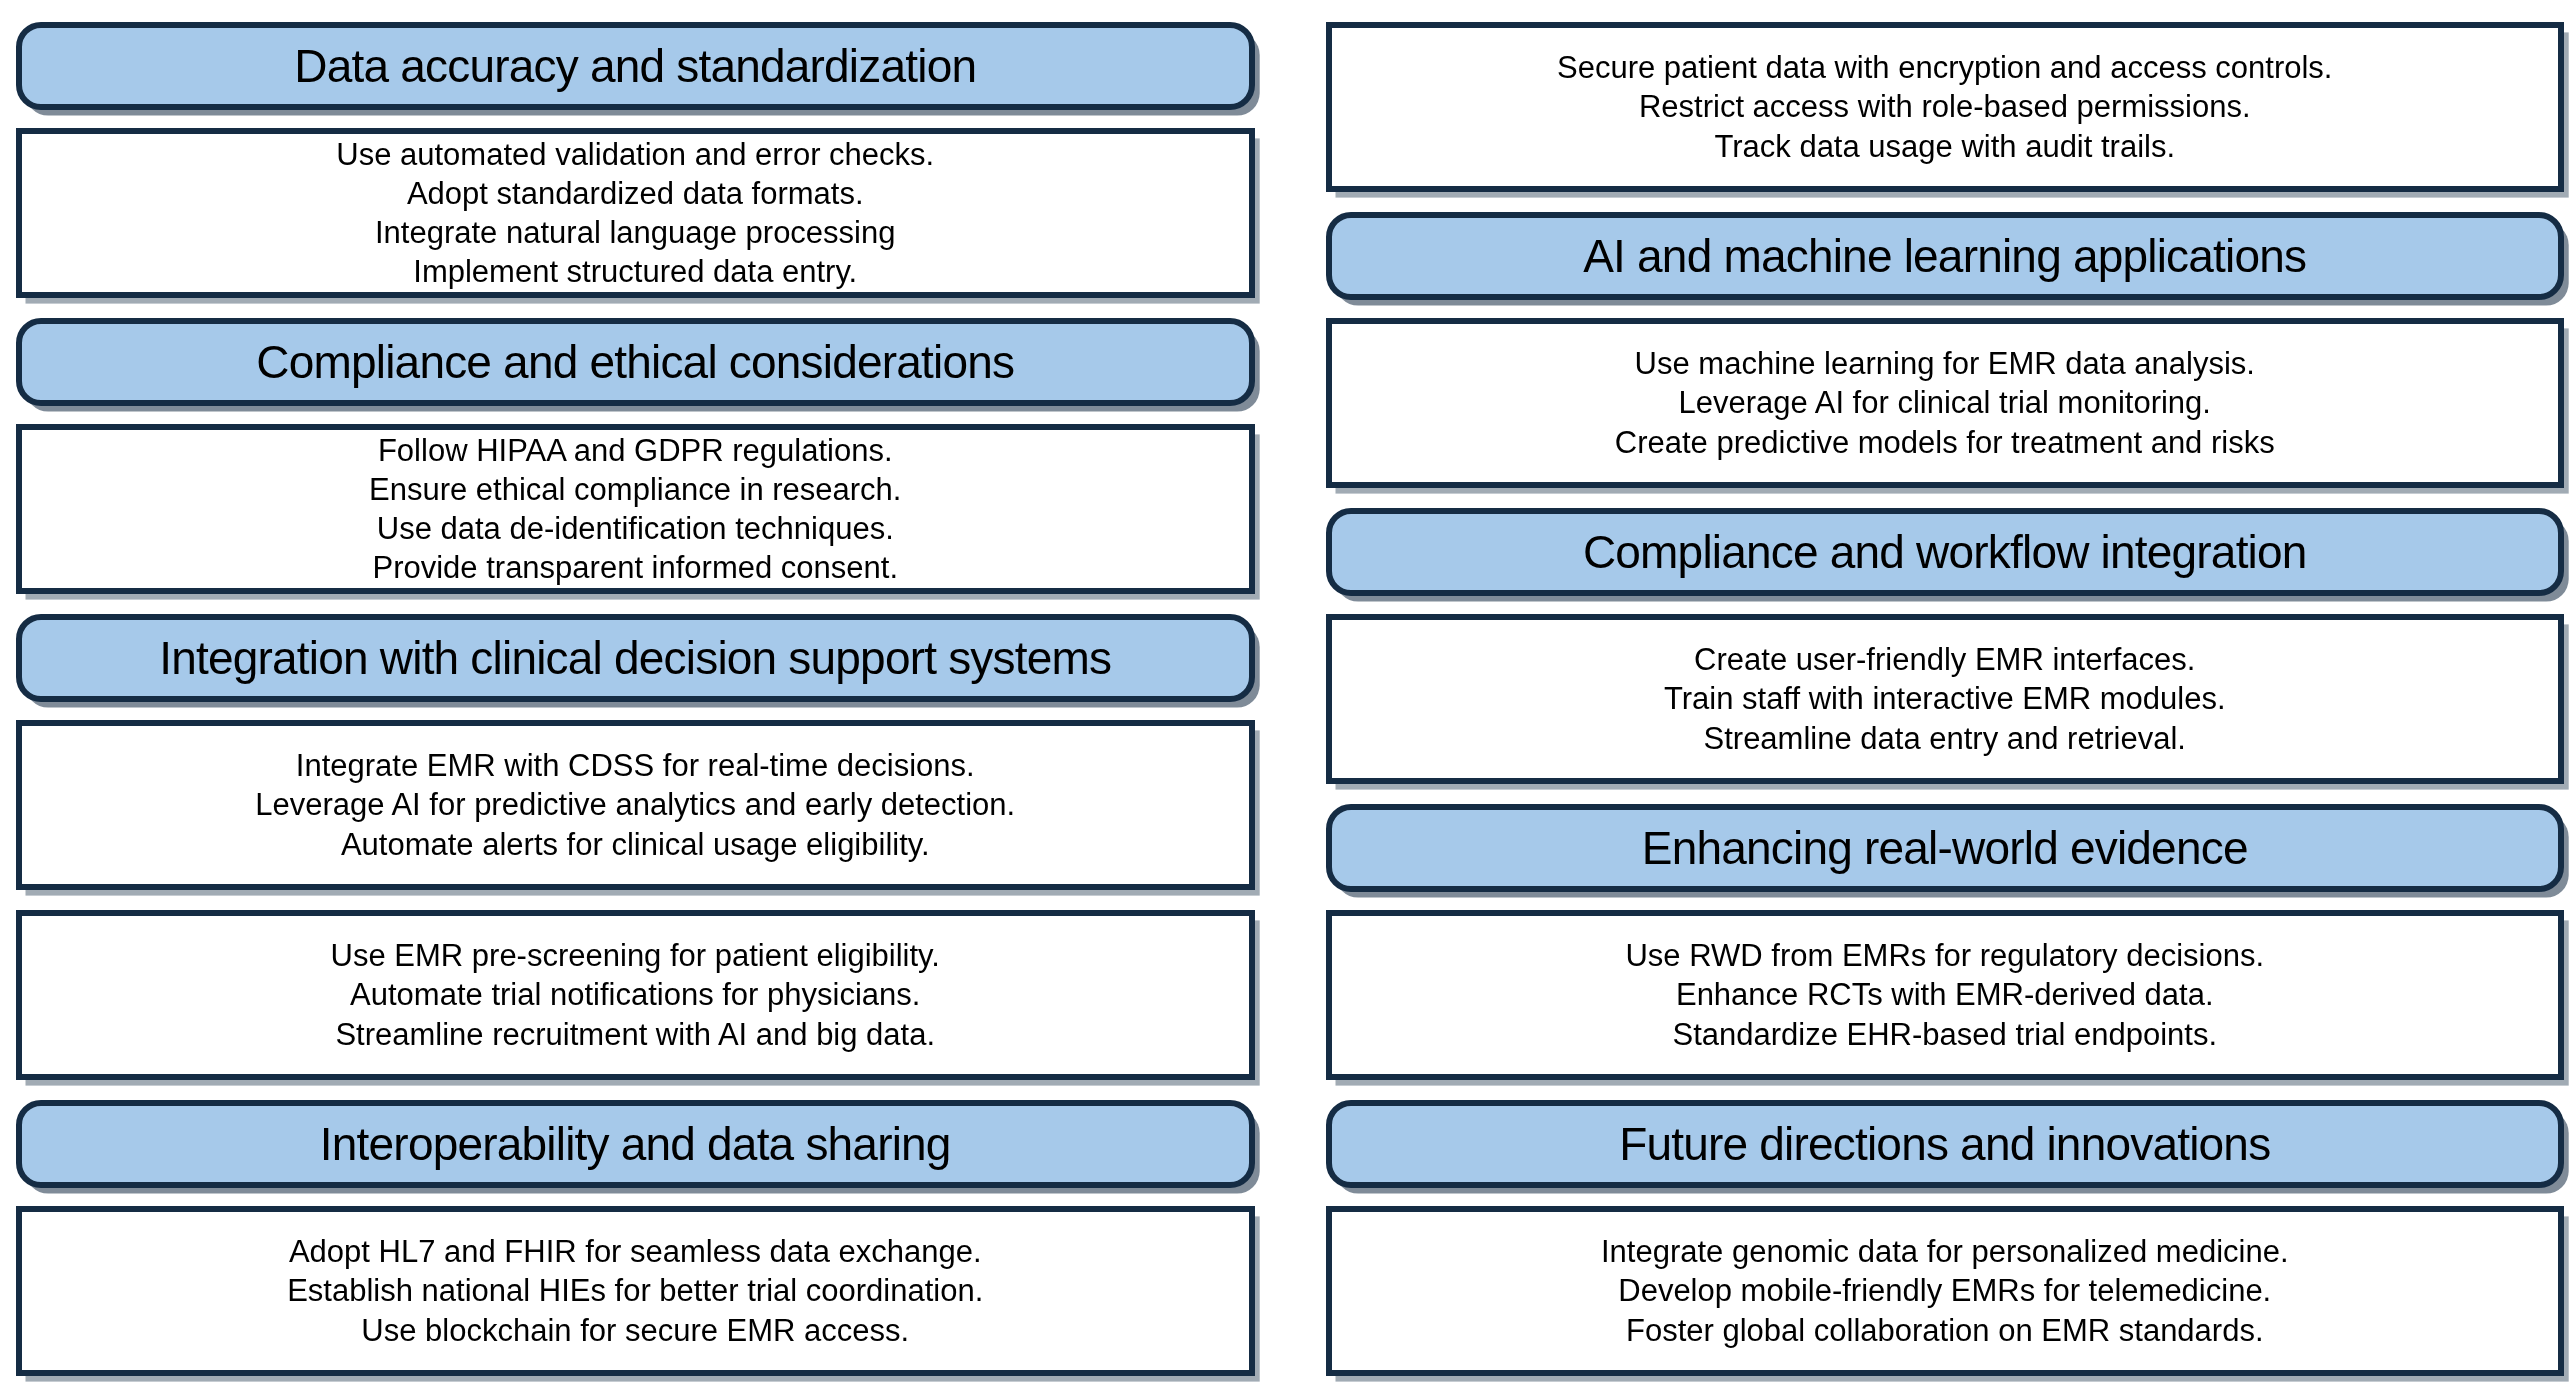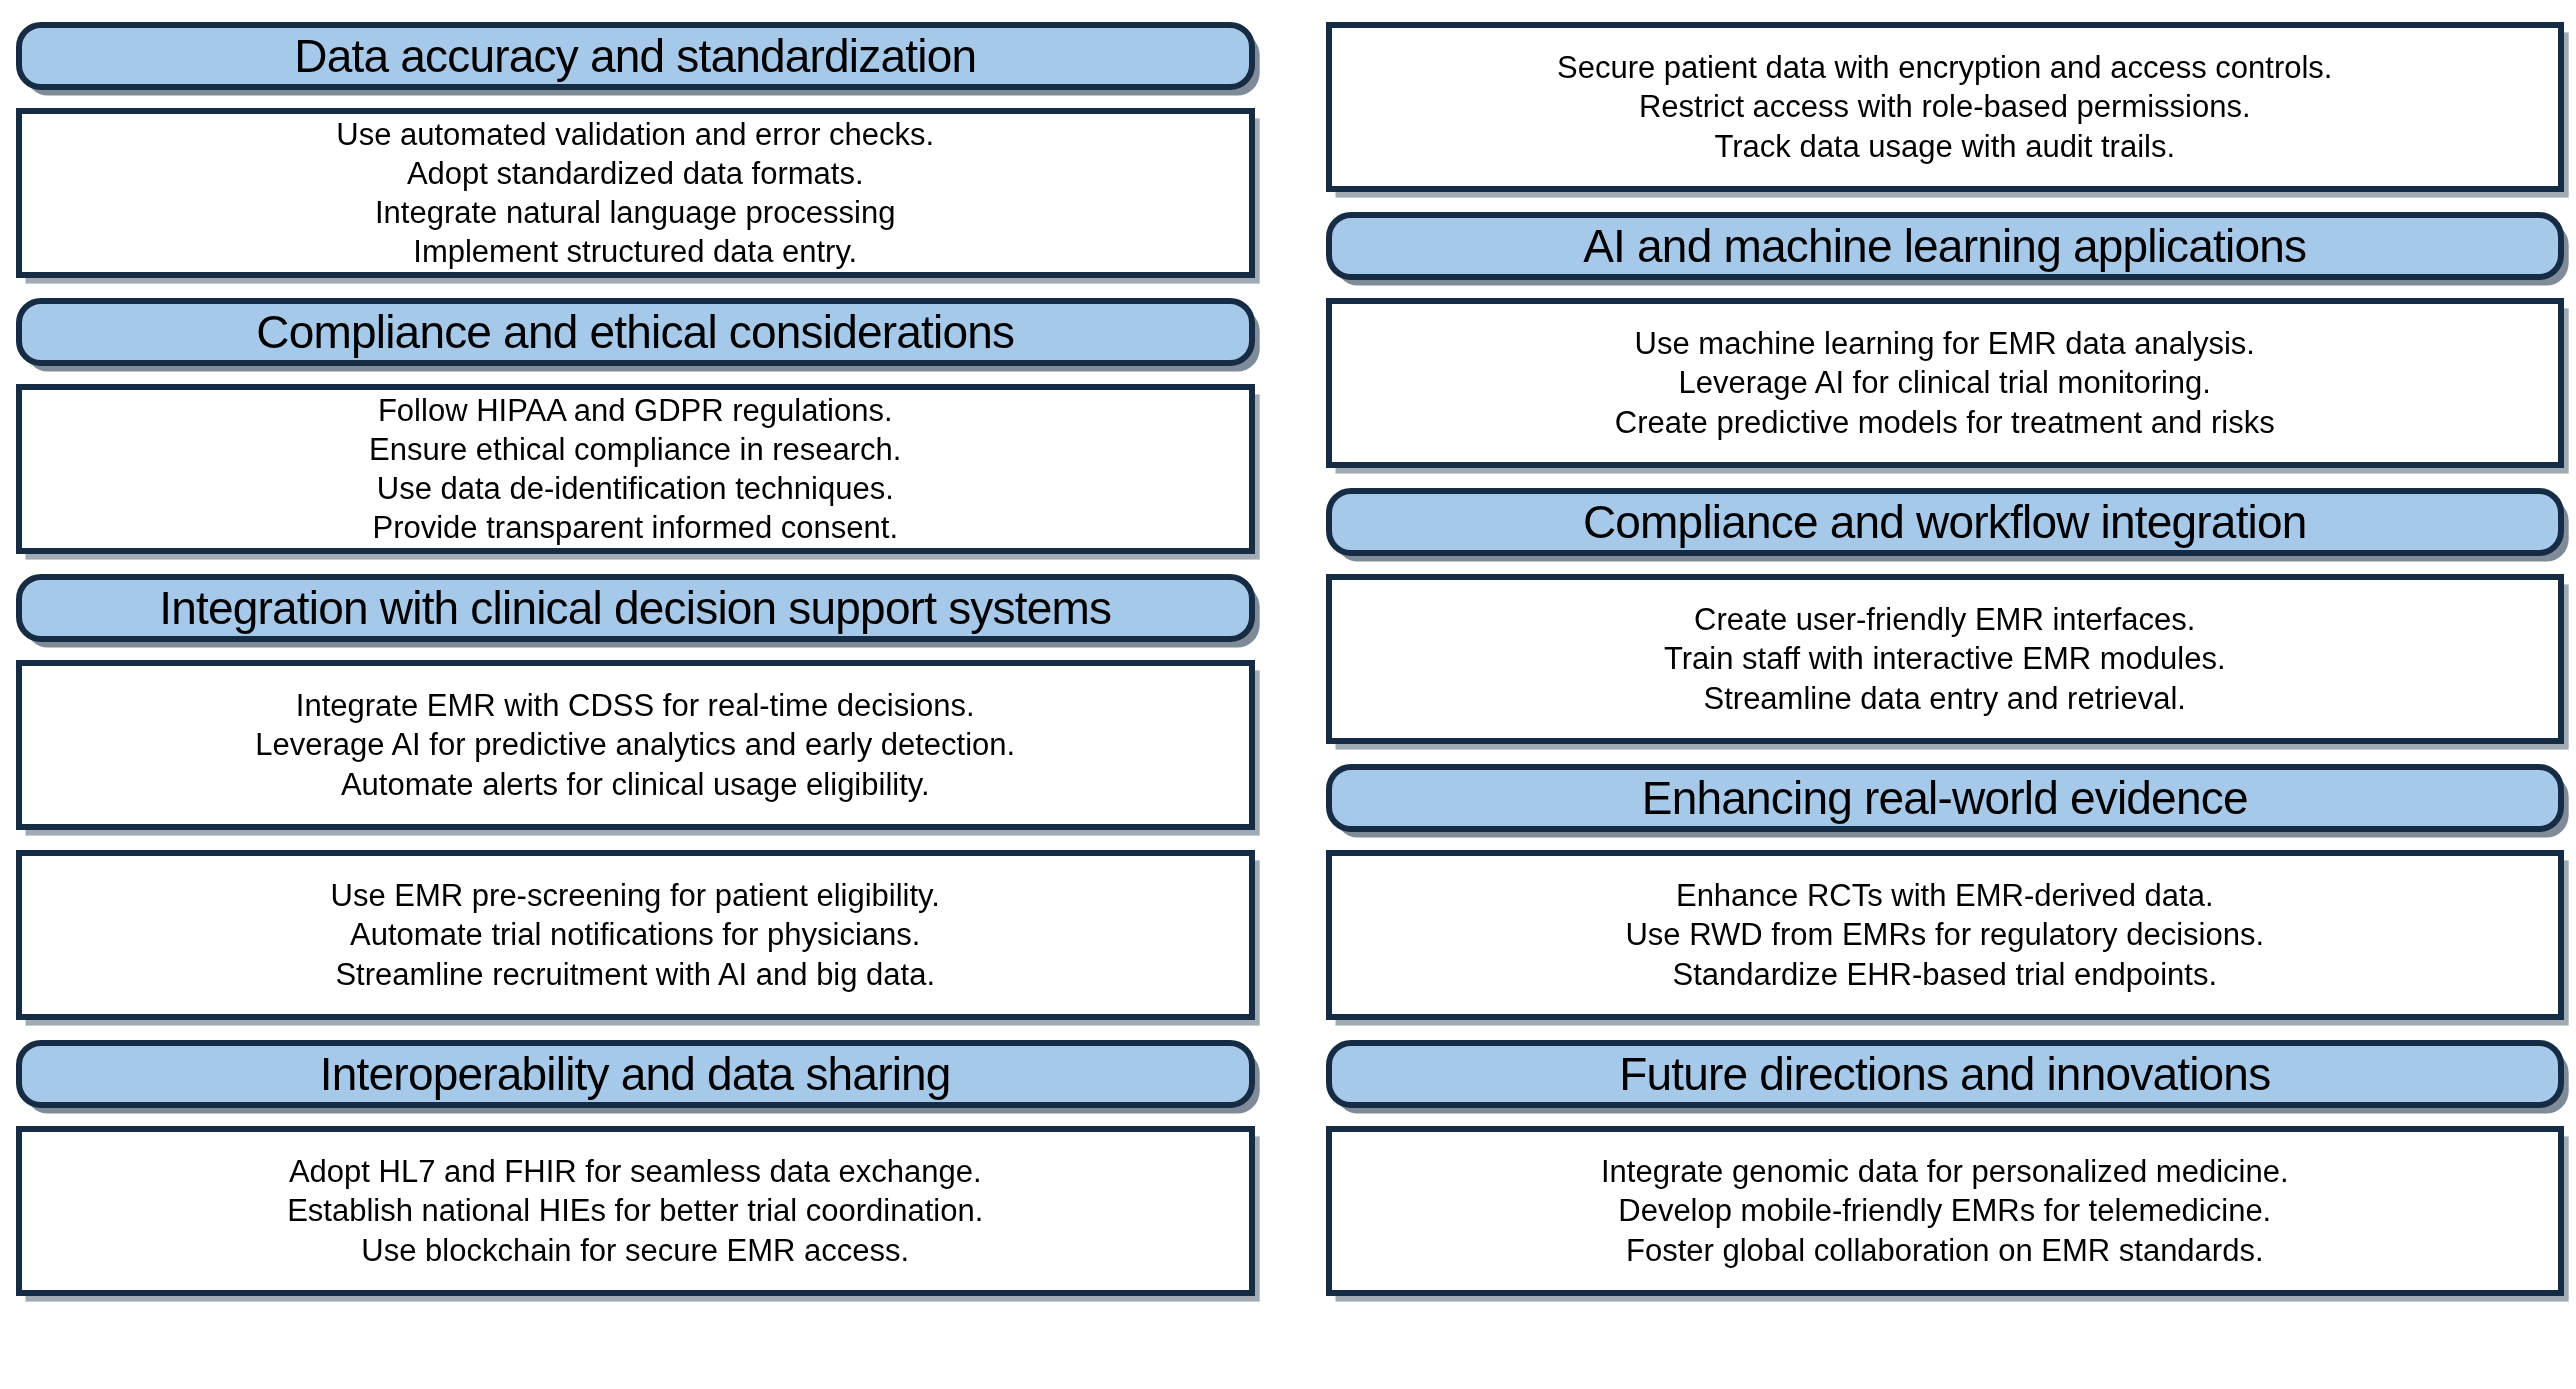--- a/index.html
+++ b/index.html
@@ -23,21 +23,21 @@
     gap:71px;
   }
   .column{
     flex:1 1 0;
     display:flex;
     flex-direction:column;
     min-width:0;
   }
   .sec{margin-bottom:20px;}
   .hdr{
-    height:68px;
+    height:88px;
     background:var(--header-fill);
     border:6.3px solid var(--box-border);
     border-radius:25px;
     display:flex;
     align-items:center;
     justify-content:center;
     font-size:46px;
     letter-spacing:-0.8px;
     margin-bottom:18px;
     box-shadow:7.1px 8px 0 -2.4px rgba(21,44,68,0.55);
@@ -150,22 +150,22 @@
         <div class="line">Train staff with interactive EMR modules.</div>
         <div class="line">Streamline data entry and retrieval.</div>
       </div>
     </div>
 
     <div class="sec">
       <div class="hdr">
         <span>Enhancing real-world evidence</span>
       </div>
       <div class="box">
+        <div class="line">Use RWD from EMRs for regulatory decisions.</div>
         <div class="line">Enhance RCTs with EMR-derived data.</div>
-        <div class="line">Use RWD from EMRs for regulatory decisions.</div>
         <div class="line">Standardize EHR-based trial endpoints.</div>
       </div>
     </div>
 
     <div class="sec">
       <div class="hdr">
         <span>Future directions and innovations</span>
       </div>
       <div class="box">
         <div class="line">Integrate genomic data for personalized medicine.</div>

